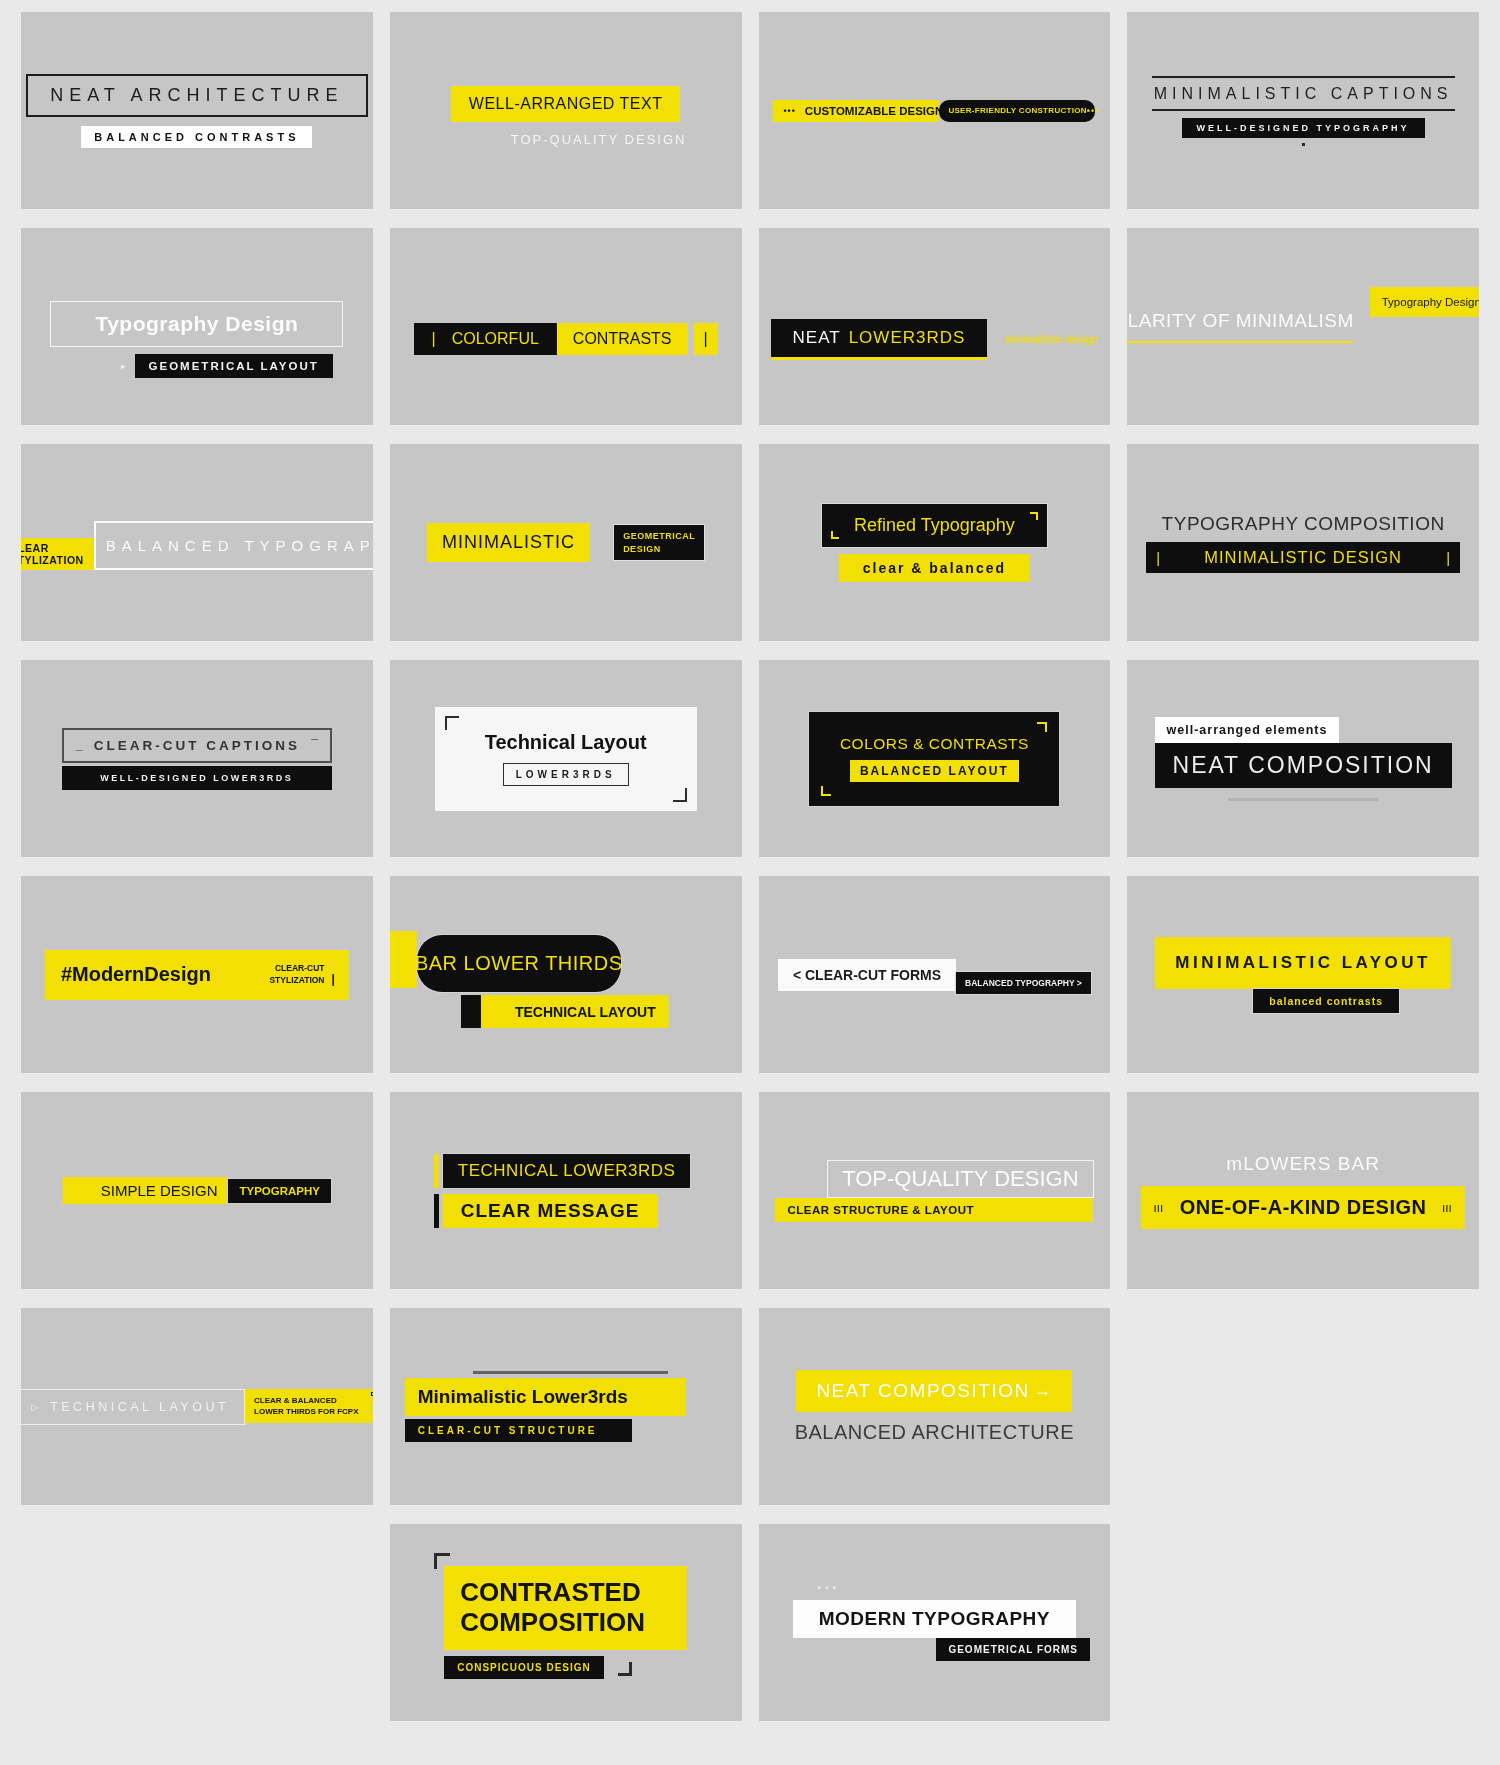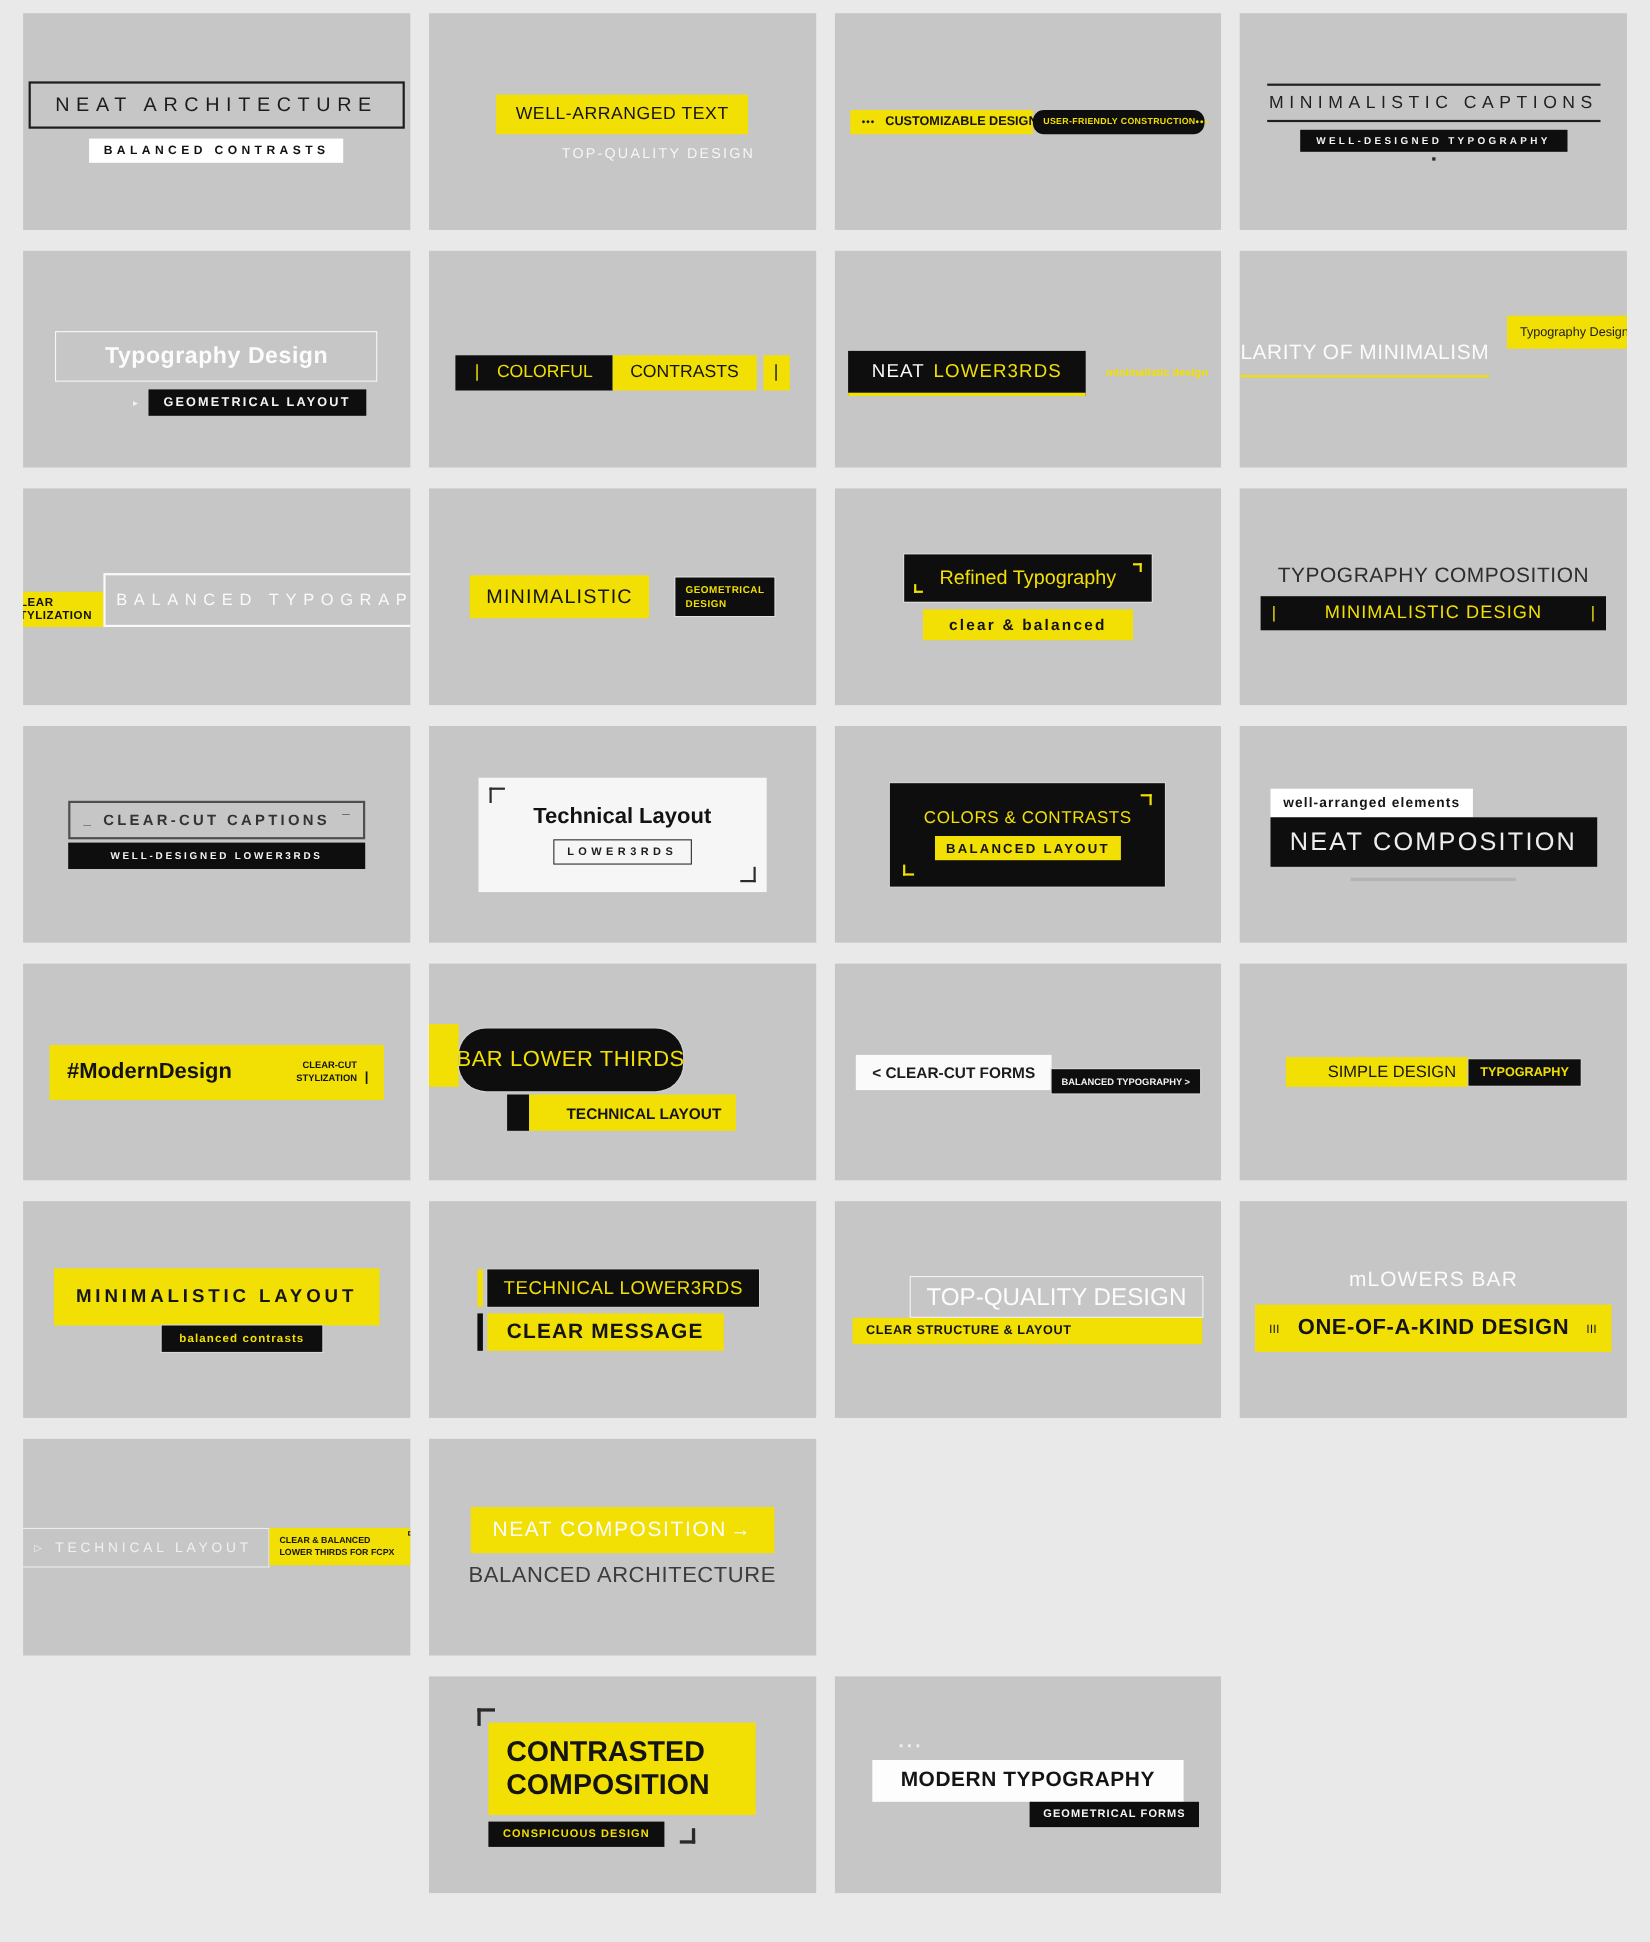--- a/index.html
+++ b/index.html
@@ -354,31 +354,31 @@
     <div class="sub">TECHNICAL LAYOUT</div>
   </div>
 
   <div class="tile" id="t54">
     <div class="row">
       <div class="left">&lt; CLEAR-CUT FORMS</div>
       <div class="right">BALANCED TYPOGRAPHY &gt;</div>
     </div>
   </div>
 
+  <div class="tile" id="t61">
+    <div class="wrap">
+      <div class="main">MINIMALISTIC LAYOUT</div>
+      <div class="sub">balanced contrasts</div>
+    </div>
+  </div>
+
   <div class="tile" id="t62">
     <div class="row">
       <div class="left">SIMPLE DESIGN</div>
       <div class="right">TYPOGRAPHY</div>
-    </div>
-  </div>
-
-  <div class="tile" id="t61">
-    <div class="wrap">
-      <div class="main">MINIMALISTIC LAYOUT</div>
-      <div class="sub">balanced contrasts</div>
     </div>
   </div>
 
   <div class="tile" id="t63">
     <div class="wrap">
       <div class="rowf">
         <span class="vbar-y"></span>
         <span class="box-k">TECHNICAL LOWER3RDS</span>
       </div>
       <div class="rowf">
@@ -413,20 +413,27 @@
         <span>TECHNICAL LAYOUT</span>
       </div>
       <div class="tag">
         <span class="sq"></span>
         <div>CLEAR &amp; BALANCED</div>
         <div>LOWER THIRDS FOR FCPX</div>
       </div>
     </div>
   </div>
 
+  <div class="tile" id="t73">
+    <div class="wrap">
+      <div class="rule"></div>
+      <div class="main">Minimalistic Lower3rds</div>
+      <div class="sub">CLEAR-CUT STRUCTURE</div>
+    </div>
+  </div>
 
   <div class="tile" id="t74">
     <div class="wrap">
       <div class="main">
         <span>NEAT COMPOSITION</span>
         <span class="arrow">→</span>
       </div>
       <div class="sub">BALANCED ARCHITECTURE</div>
     </div>
   </div>

